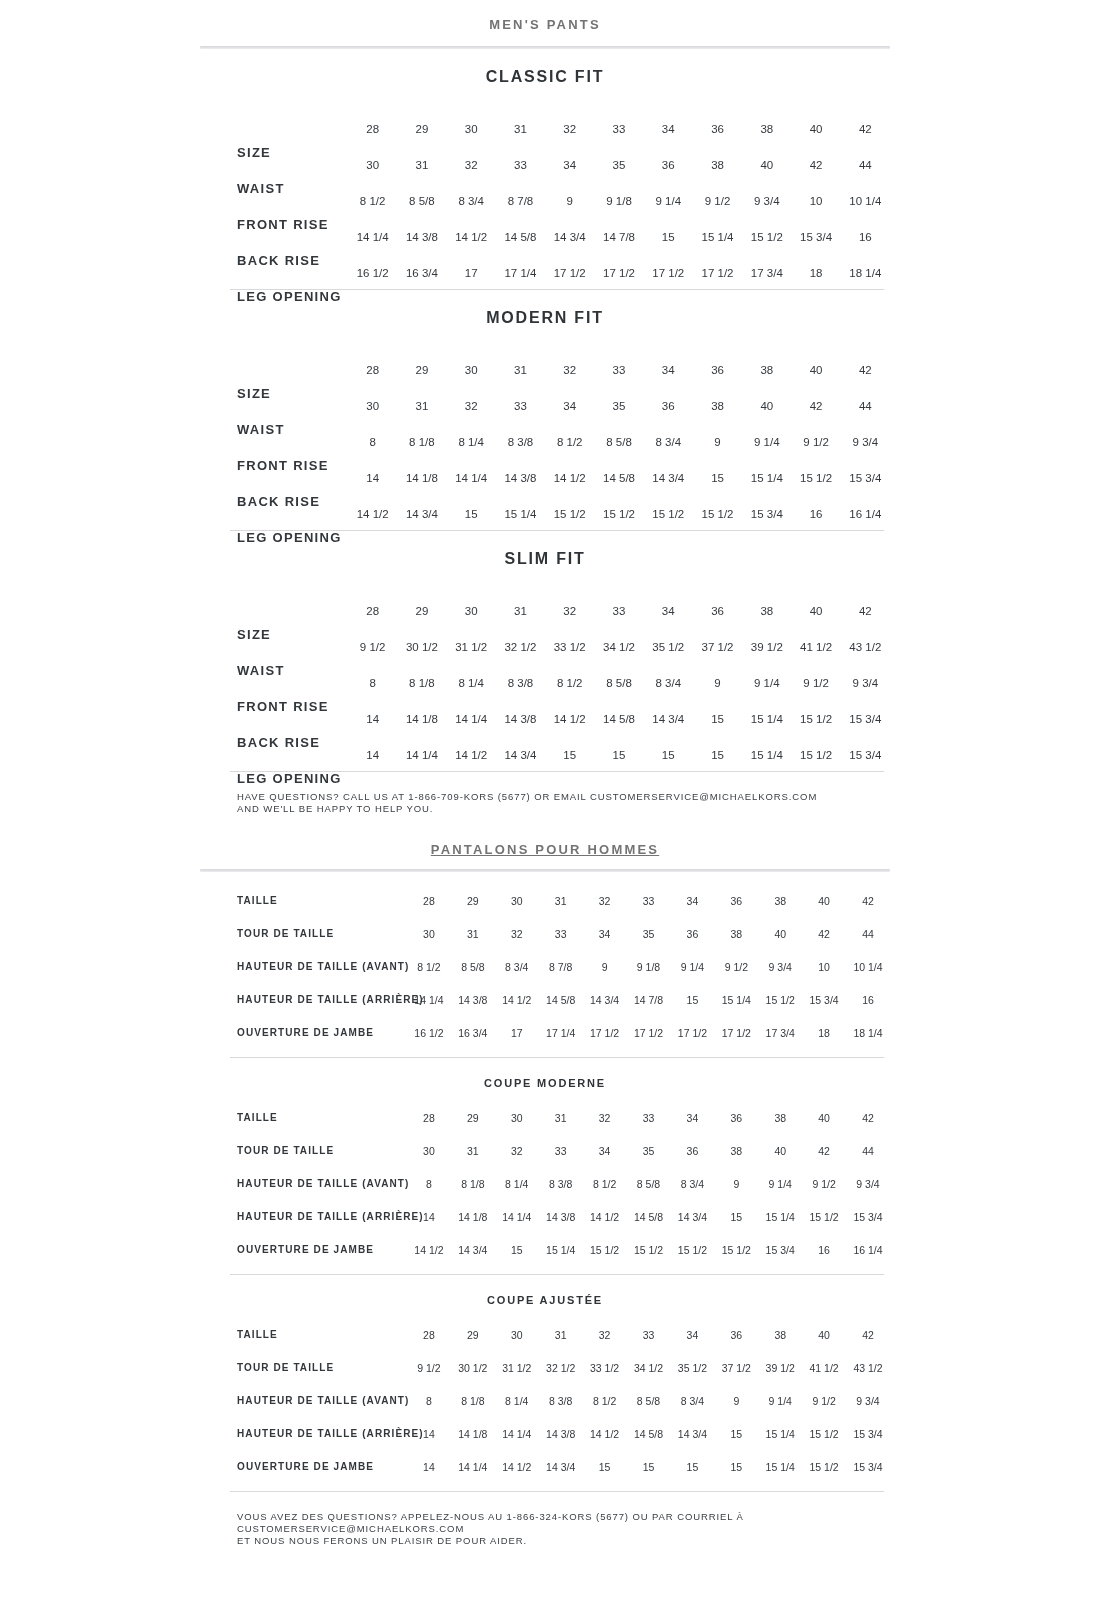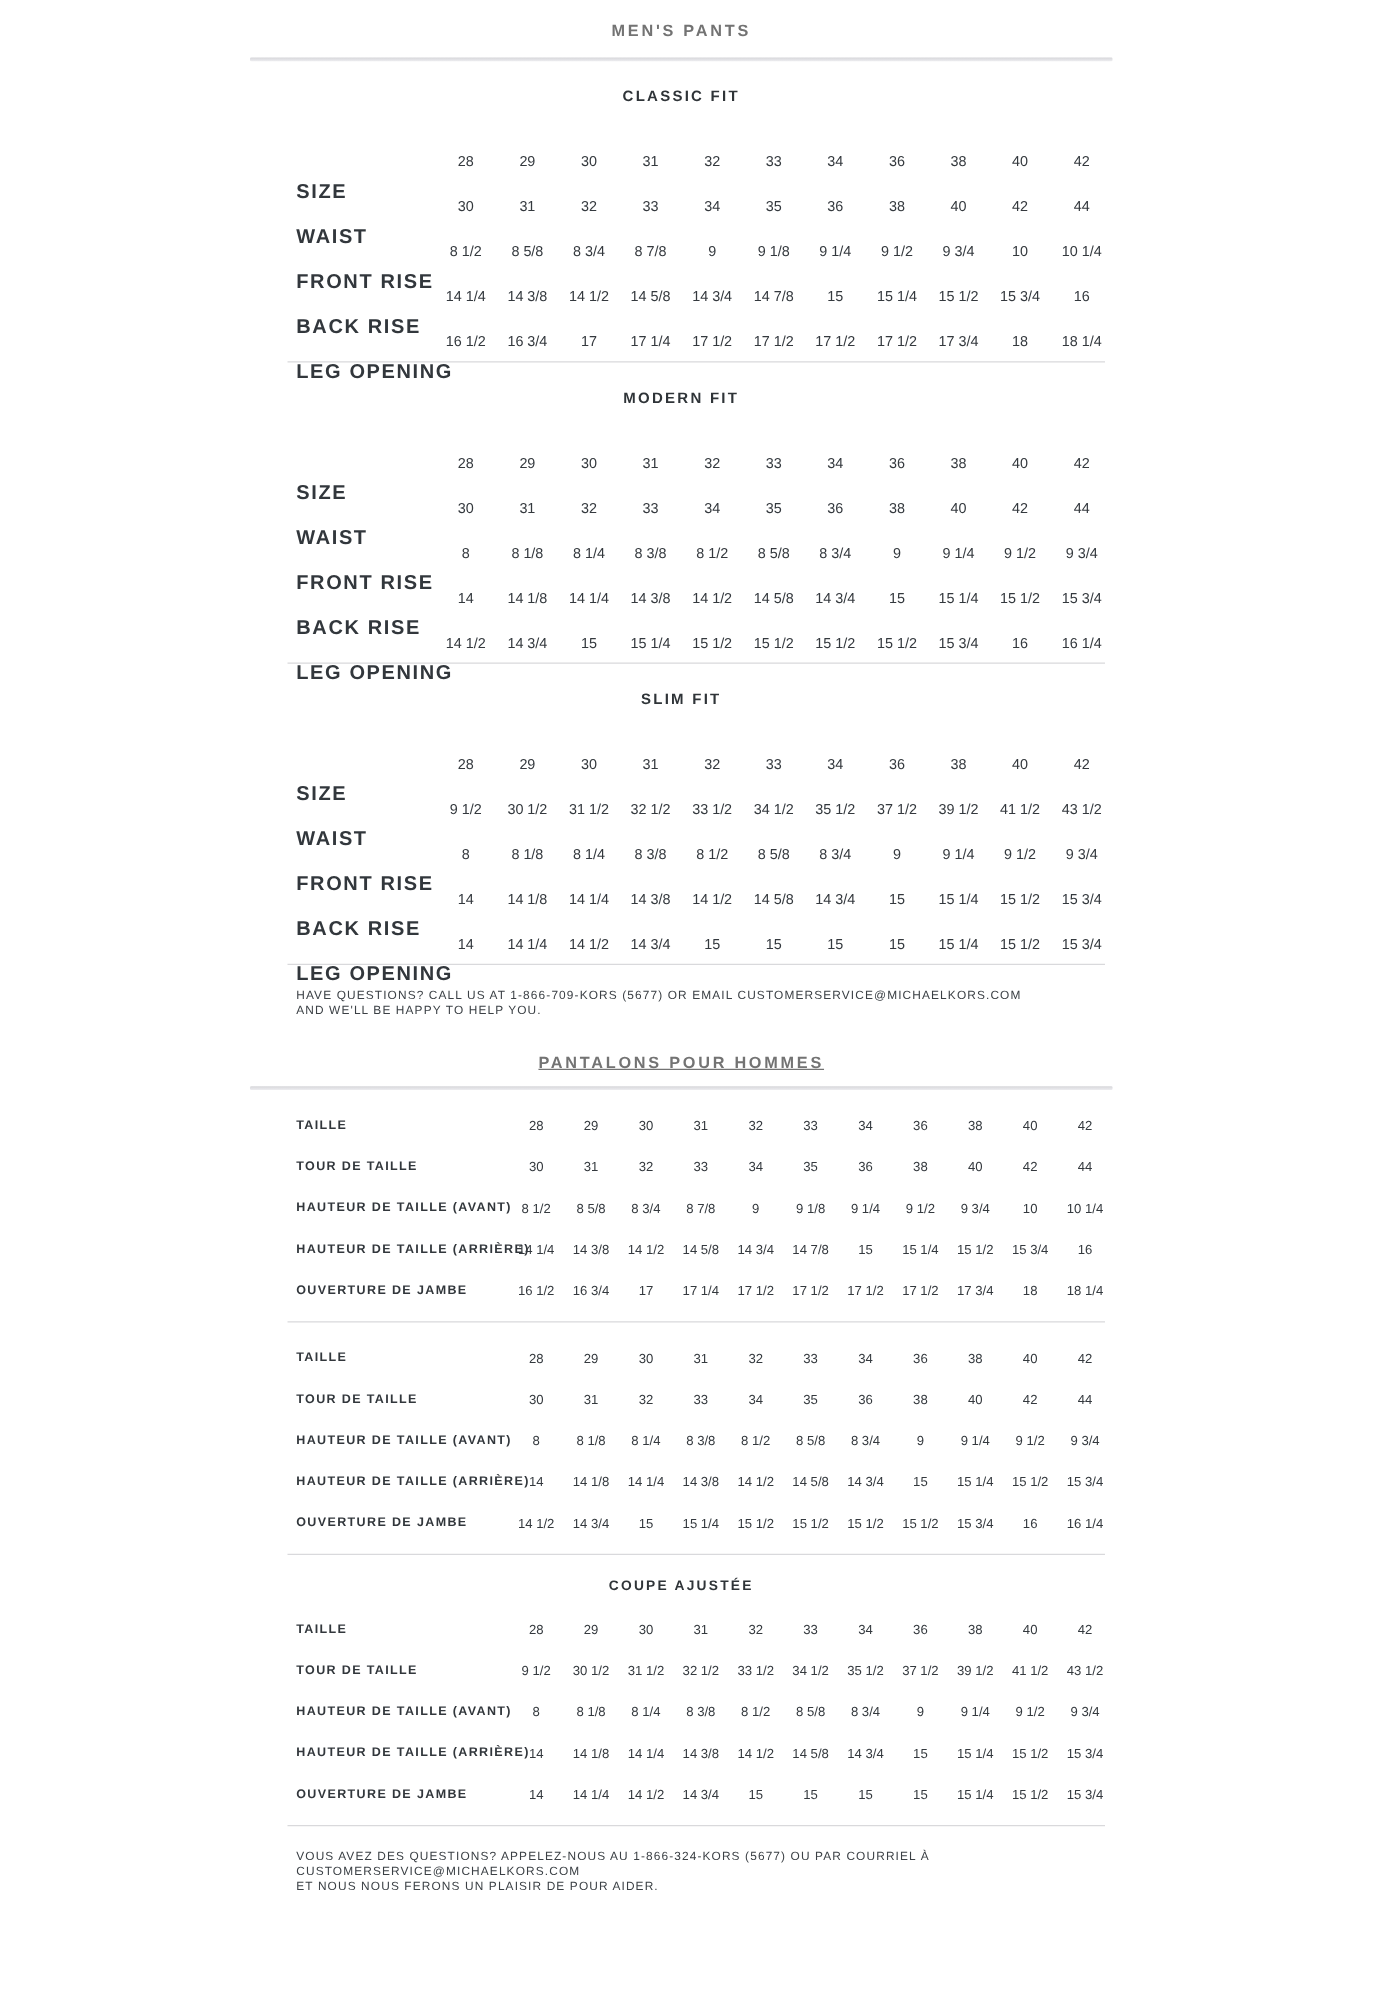--- a/index.html
+++ b/index.html
@@ -26,41 +26,41 @@
   .rule-thick {
     height: 3px; width: 690px;
     margin-top: 15px;
     background: linear-gradient(to bottom, #d6d6da, #ededf0);
     border-radius: 1px;
   }
   .rule-thick.fr { margin-top: 13px; }
   .fit-heading {
     margin-top: 22px;
     text-align: center;
-    font-size: 12px; line-height: 12px;
+    font-size: 16px; line-height: 12px;
     font-weight: bold;
     letter-spacing: 1.8px;
     color: #2f3438;
   }
   .fit-heading.fr { margin-top: 20px; font-size: 11px; line-height: 11px; }
   .fit-table { margin-top: 14px; }
   .fit-table.fr { margin-top: 12px; }
   .row {
     display: grid;
     align-items: center;
   }
   .fit-table.en .row { grid-template-columns: 148px repeat(11, 1fr); height: 36px; }
   .fit-table.fr .row { grid-template-columns: 207px repeat(11, 1fr); height: 33px; }
   .row-label {
     padding-left: 37px;
     font-weight: bold;
     letter-spacing: 1.3px;
     white-space: nowrap;
   }
-  .fit-table.en .row-label { font-size: 16px; margin-top: 48px; }
+  .fit-table.en .row-label { font-size: 13px; margin-top: 48px; }
   .fit-table.fr .row-label { font-size: 10px; letter-spacing: 1.1px; }
   .cell {
     text-align: center;
     white-space: nowrap;
     color: #34393e;
   }
   .fit-table.en .cell { font-size: 11.5px; }
   .fit-table.fr .cell { font-size: 10.5px; }
   .rule-thin {
     height: 1px;
@@ -392,20 +392,21 @@
           <div class="cell">17 1/2</div>
           <div class="cell">17 3/4</div>
           <div class="cell">18</div>
           <div class="cell">18 1/4</div>
         </div>
       </div>
   </section>
   <div class="rule-thin after-fr"></div>
 
   <section>
+    <h2 class="fit-heading fr">COUPE MODERNE</h2>
     <div class="fit-table fr">
         <div class="row">
           <div class="row-label">TAILLE</div>
           <div class="cell">28</div>
           <div class="cell">29</div>
           <div class="cell">30</div>
           <div class="cell">31</div>
           <div class="cell">32</div>
           <div class="cell">33</div>
           <div class="cell">34</div>

